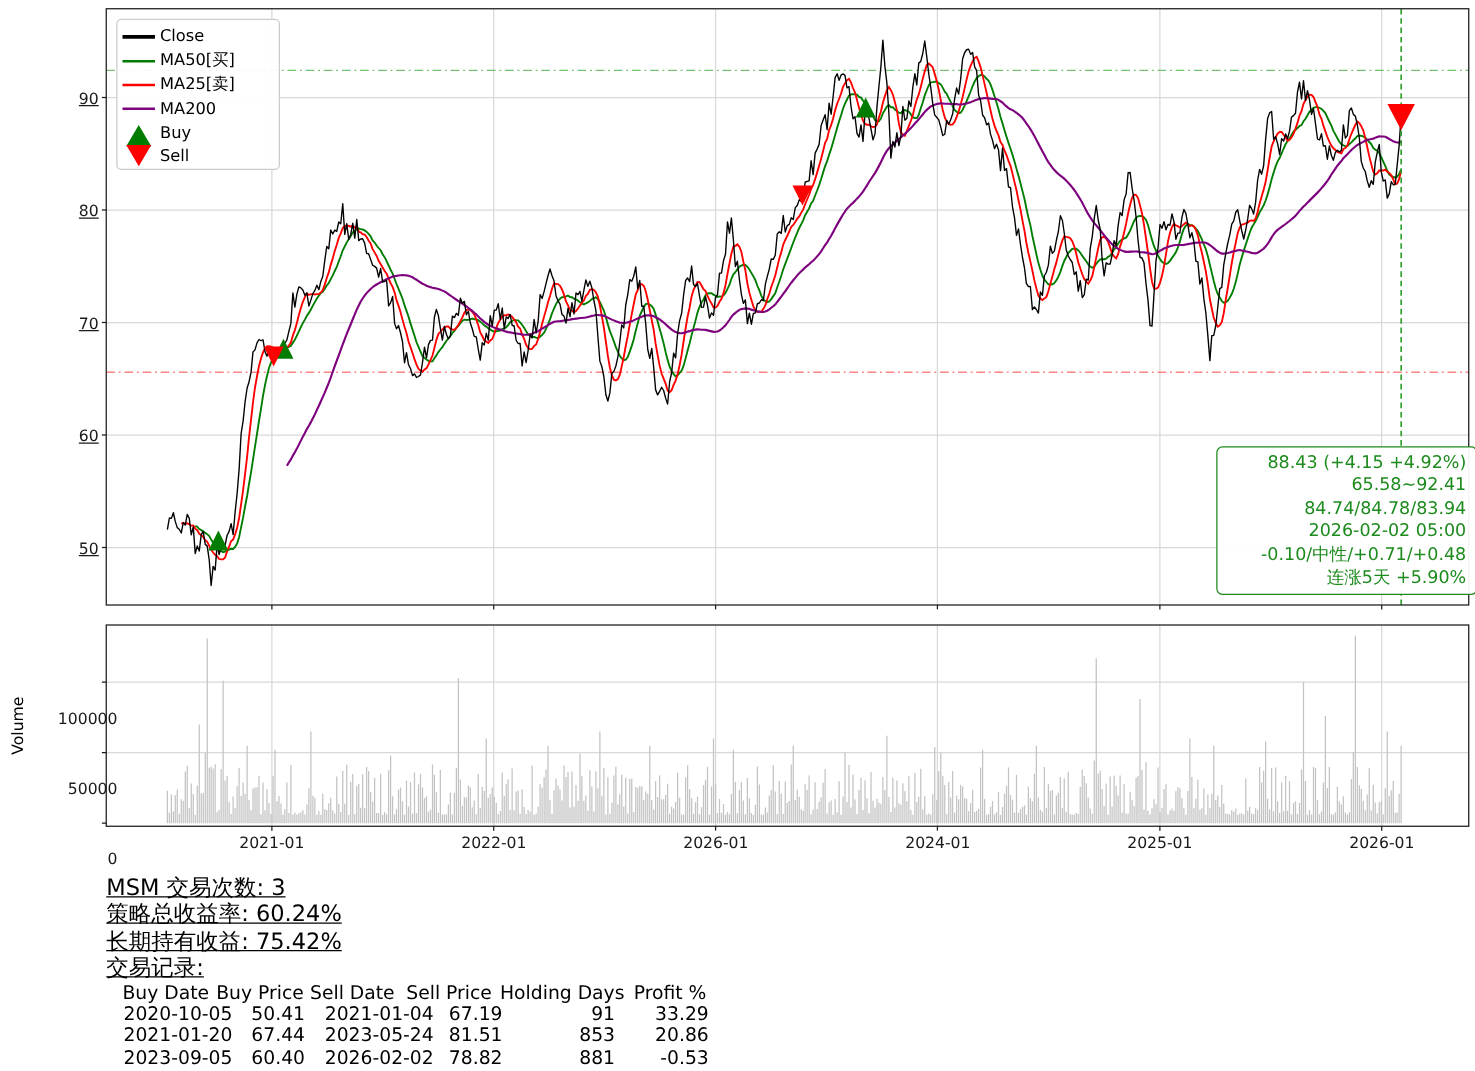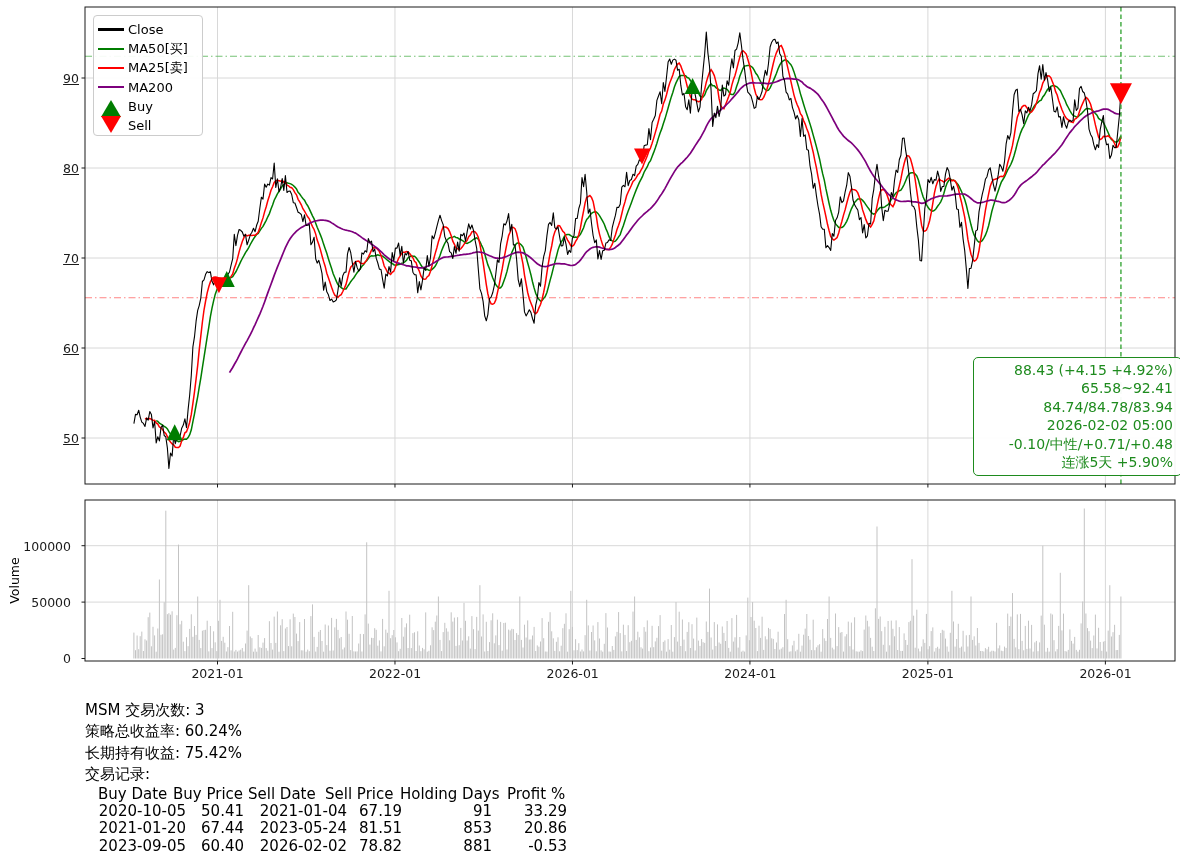--- a/index.html
+++ b/index.html
@@ -1,42 +1,42 @@
 <!DOCTYPE html>
 <html><head>
 <meta charset="utf-8">
 <style>
   html,body{margin:0;padding:0;background:#ffffff;}
   #stage{position:relative;width:1180px;height:857px;background:#ffffff;overflow:hidden;
          font-family:"DejaVu Sans","Liberation Sans",sans-serif;color:#000;}
   #chart-svg{position:absolute;left:0;top:0;}
   .tick{position:absolute;font-size:12.5px;line-height:15px;color:#1a1a1a;white-space:nowrap;}
   .ytick{left:49px;width:30px;text-align:right;text-decoration:underline;}
-  .vtick{left:21px;width:50px;text-align:right;}
+  .vtick{left:44px;width:50px;text-align:right;margin-top:28px;}
   .xtick{width:70px;text-align:center;top:666px;}
   #ylabel-volume{position:absolute;left:-17px;top:573px;width:62px;text-align:center;
                  font-size:12.5px;transform:rotate(-90deg);}
   
-  #legend{position:absolute;left:93px;top:15px;width:110px;height:121px;background:rgba(255,255,255,.92);
+  #legend{position:absolute;left:93px;top:15px;width:131px;height:121px;background:rgba(255,255,255,.92);
           border:1px solid #cccccc;border-radius:4px;box-sizing:border-box;padding-top:4px;}
   .lg-row{position:relative;height:19.2px;display:flex;align-items:center;}
   .lg-swatch{width:34px;display:flex;justify-content:center;align-items:center;flex:0 0 34px;}
   .lg-line{width:26px;height:2.4px;}
   .lg-label{font-size:13px;line-height:15px;white-space:nowrap;}
   .tri-up{width:0;height:0;border-left:10px solid transparent;border-right:10px solid transparent;
           border-bottom:17px solid #007d00;margin-top:4px;}
   .tri-down{width:0;height:0;border-left:10px solid transparent;border-right:10px solid transparent;
             border-top:17px solid #ff0000;margin-top:-3px;}
   
   #annot{position:absolute;left:973px;top:357px;width:191px;border:1.3px solid #1e8b1e;border-radius:5px;
          background:rgba(255,255,255,.95);color:#1e8b1e;text-align:right;font-size:14px;line-height:18.4px;
          padding:3px 8px 4px 8px;}
   #annot span{display:block;white-space:nowrap;}
   
-  #summary{position:absolute;left:85px;top:700px;font-size:15px;line-height:21.4px;}
+  #summary{position:absolute;left:85px;top:700px;font-size:18px;line-height:21.4px;text-decoration:underline;}
   #summary div{white-space:nowrap;}
   #trades{position:absolute;left:85px;top:786px;font-size:15px;line-height:17.2px;}
   .t-head{position:relative;height:17.2px;}
   .t-head span{position:absolute;top:0;white-space:nowrap;}
   .t-row{position:relative;height:17.2px;}
   .t-row span{position:absolute;top:0;white-space:nowrap;}
   .c1{left:1px;width:100px;text-align:right;}
   .c2{left:101px;width:58px;text-align:right;}
   .c3{left:168px;width:94px;text-align:right;}
   .c4{left:262px;width:55px;text-align:right;}

